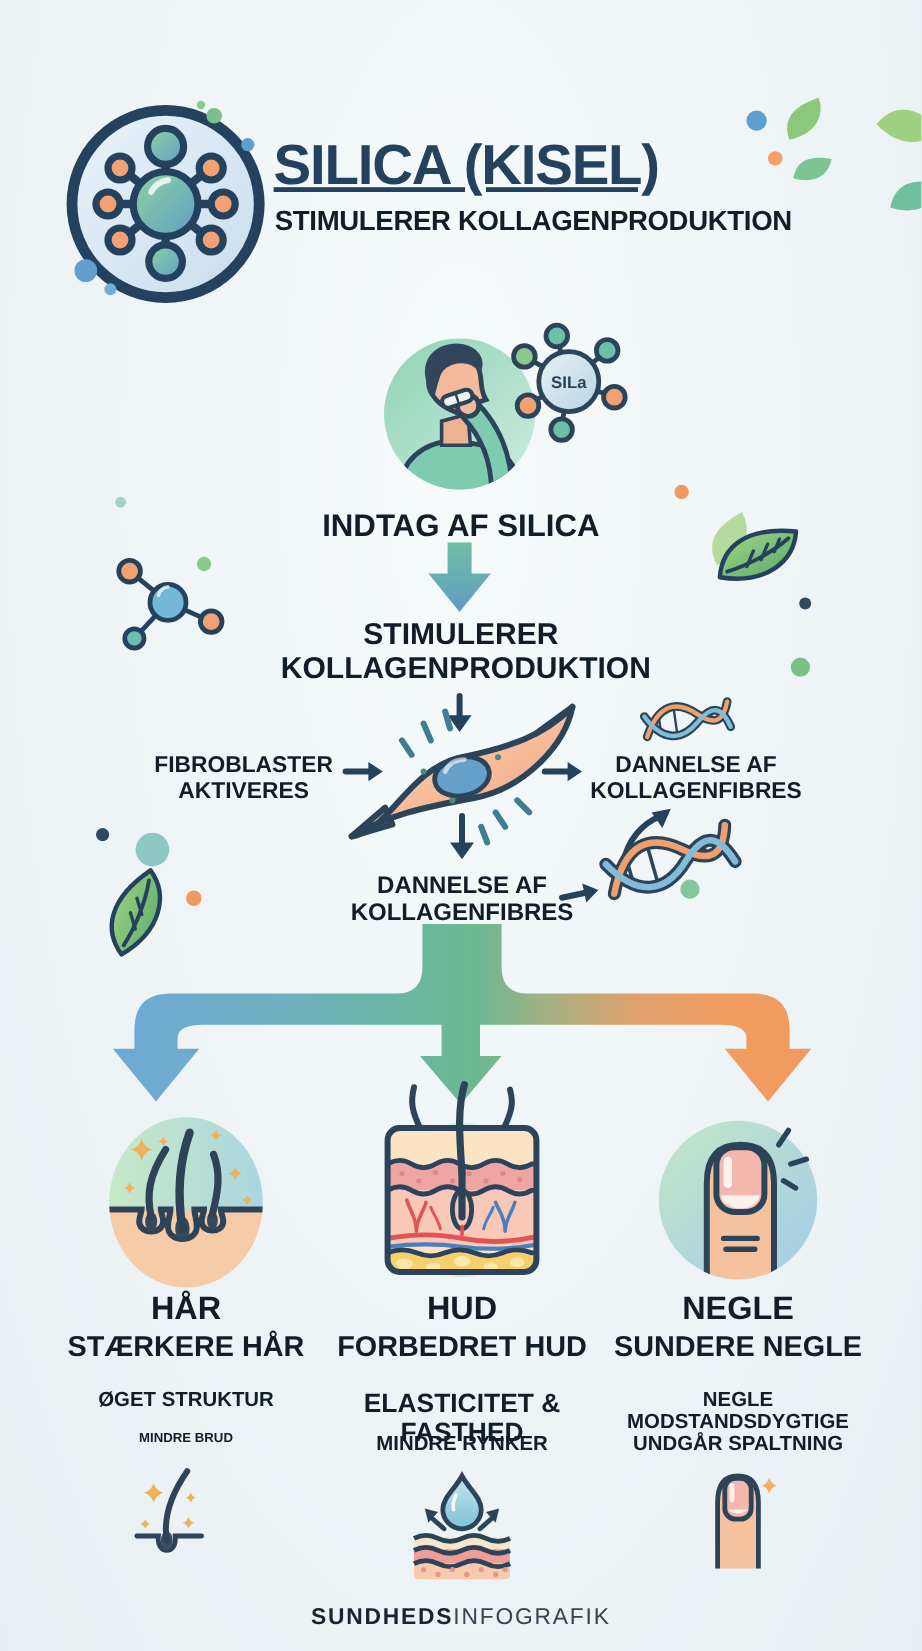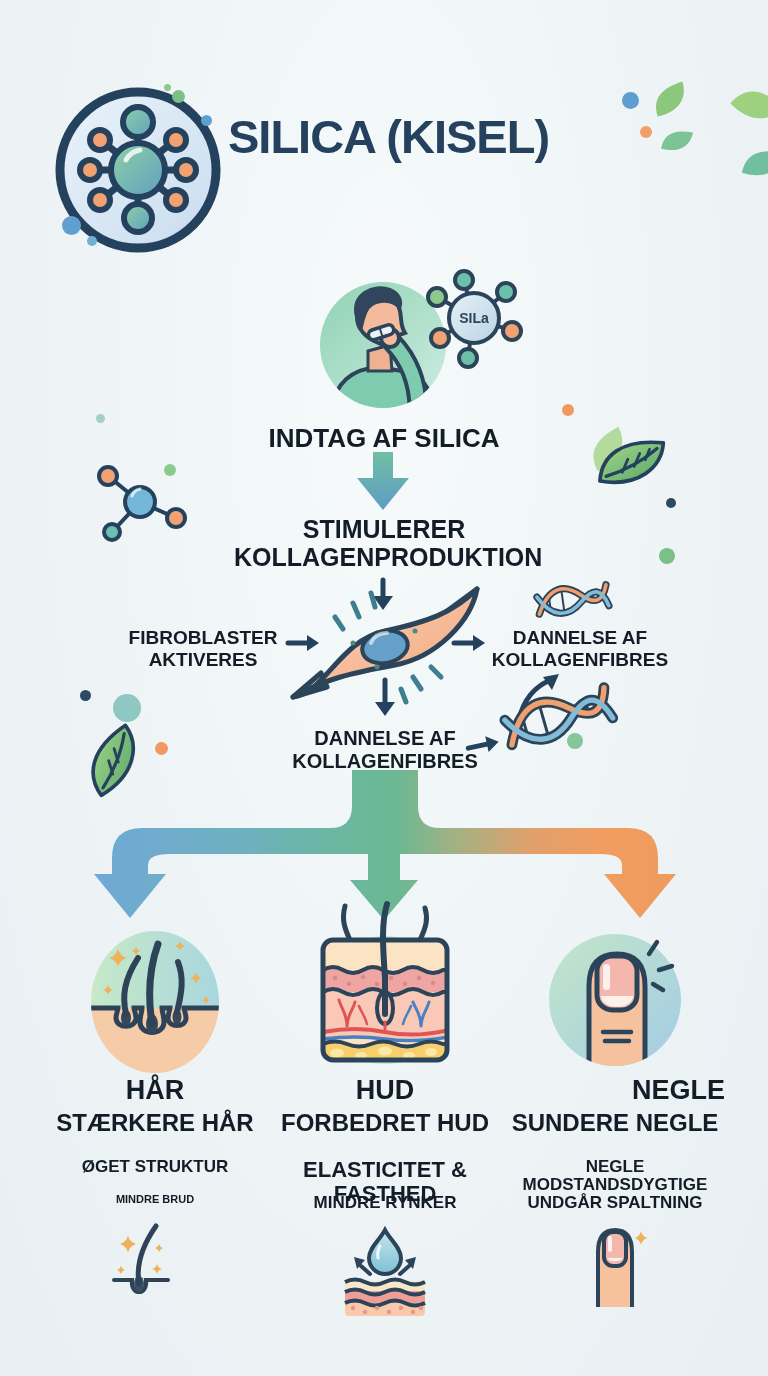--- a/index.html
+++ b/index.html
@@ -1,21 +1,21 @@
 <!DOCTYPE html>
 <html><head>
 <meta charset="utf-8">
 <style>
   html,body{margin:0;padding:0;}
   body{font-family:"Liberation Sans","DejaVu Sans",sans-serif;background:#e7edf0;}
   #canvas{position:relative;width:768px;height:1376px;overflow:hidden;
     background:radial-gradient(ellipse at 50% 28%, #f6fafb 0%, #eef4f6 55%, #e8eff2 100%);}
   .abs{position:absolute;}
   .txt{font-weight:bold;color:#131d28;text-align:center;line-height:1.08;}
-  .navytxt{color:#24415e;}
+  .navytxt{color:#24415e;text-decoration:underline;}
   .dot{position:absolute;border-radius:50%;}
   svg{display:block;overflow:visible;}
   .rot{transform-origin:center center;}
 </style>
 </head>
 <body>
 
 <div id="canvas">
 
   <div class="abs" style="left:52px;top:84px;">
@@ -50,20 +50,21 @@
           <circle cx="134" cy="86" r="10" fill="#f2a272"></circle>
         <circle cx="48" cy="116" r="10" fill="#f2a272"></circle>
           <circle cx="124" cy="116" r="10" fill="#f2a272"></circle>
         <circle cx="86" cy="86" r="27" fill="url(#sphereG)"></circle>
       </g>
       <path d="M74,76 Q78,68 88,66" stroke="#ffffff" stroke-width="5" fill="none" stroke-linecap="round" opacity=".8"></path>
     </svg>
   </div>
 
   <div class="abs txt navytxt" style="left:228px;top:112px;width:440px;text-align:left;font-size:47px;letter-spacing:-1px;">SILICA (KISEL)</div>
+  <div class="abs txt" style="left:229px;top:172px;width:460px;text-align:left;font-size:23px;letter-spacing:-0.3px;">STIMULERER KOLLAGENPRODUKTION</div>
 
   <div class="dot" style="left:172px;top:90px;width:13px;height:13px;background:#7cc089;"></div>
   <div class="dot" style="left:164px;top:84px;width:7px;height:7px;background:#8cc98c;"></div>
   <div class="dot" style="left:201px;top:115px;width:11px;height:11px;background:#5f9fd0;"></div>
   <div class="dot" style="left:62px;top:216px;width:19px;height:19px;background:#61a0ce;"></div>
   <div class="dot" style="left:87px;top:236px;width:10px;height:10px;background:#6fb0d8;"></div>
   <div class="dot" style="left:622px;top:92px;width:17px;height:17px;background:#5f9fd0;"></div>
   <div class="dot" style="left:640px;top:126px;width:12px;height:12px;background:#f0a068;"></div>
   <div class="abs rot" style="left:650px;top:84px;transform:rotate(-18deg);">
     <svg width="40" height="30" viewBox="0 0 36 28">
@@ -431,21 +432,21 @@
         <path d="M56,68 A 16 11 0 0 0 88,68 Z" fill="#fdf1ea"></path>
         <rect x="58" y="36" width="7" height="26" rx="3.5" fill="#ffffff" opacity=".8"></rect>
         <path d="M58,104 L86,104 M60,113 L84,113" stroke="#2b4459" stroke-width="4.5" stroke-linecap="round"></path>
       </g>
       <path d="M104,26 L112,14 M114,42 L127,38 M108,56 L118,62" stroke="#2b4459" stroke-width="4.5" stroke-linecap="round"></path>
     </svg>
   </div>
 
   <div class="abs txt" style="left:45px;top:1076px;width:220px;font-size:27px;">HÅR</div>
   <div class="abs txt" style="left:275px;top:1076px;width:220px;font-size:27px;">HUD</div>
-  <div class="abs txt" style="left:505px;top:1076px;width:220px;font-size:27px;text-align:right;">NEGLE</div>
+  <div class="abs txt" style="left:505px;top:1076px;width:220px;font-size:27px;">NEGLE</div>
 
   <div class="abs txt" style="left:45px;top:1110px;width:220px;font-size:24px;">STÆRKERE HÅR</div>
   <div class="abs txt" style="left:275px;top:1110px;width:220px;font-size:24px;">FORBEDRET HUD</div>
   <div class="abs txt" style="left:505px;top:1110px;width:220px;font-size:24px;">SUNDERE NEGLE</div>
 
   <div class="abs txt" style="left:45px;top:1158px;width:220px;font-size:17px;">ØGET STRUKTUR</div>
   <div class="abs txt" style="left:270px;top:1158px;width:230px;font-size:22px;">ELASTICITET &amp; FASTHED</div>
   <div class="abs txt" style="left:500px;top:1158px;width:230px;font-size:17px;">NEGLE MODSTANDSDYGTIGE</div>
 
   <div class="abs txt" style="left:45px;top:1194px;width:220px;font-size:11px;">MINDRE BRUD</div>
@@ -501,14 +502,17 @@
   <div class="abs" style="left:582px;top:1222px;">
     <svg width="70" height="85" viewBox="0 0 70 85">
       <path d="M16,85 L16,30 Q16,8 33,8 Q50,8 50,30 L50,85" fill="#f6c19d" stroke="#2b4459" stroke-width="4"></path>
       <rect x="22" y="10" width="22" height="34" rx="9" fill="#f3b7ae" stroke="#2b4459" stroke-width="4"></rect>
       <path d="M25,36 A 9 6 0 0 0 41,36 Z" fill="#fdf2ec"></path>
       <rect x="26" y="14" width="4" height="16" rx="2" fill="#ffffff" opacity=".8"></rect>
       <path d="M59,9 Q60,14 65,16 Q60,18 59,23 Q58,18 53,16 Q58,14 59,9 Z" fill="#eeb25c"></path>
     </svg>
   </div>
 
+  <div class="abs" style="left:0;top:1337px;width:768px;text-align:center;font-size:19px;letter-spacing:1.5px;">
+    <span style="font-weight:bold;color:#1a232e;">SUNDHEDS</span><span style="font-weight:normal;color:#39434e;">INFOGRAFIK</span>
+  </div>
 
 </div>
 
 </body></html>

